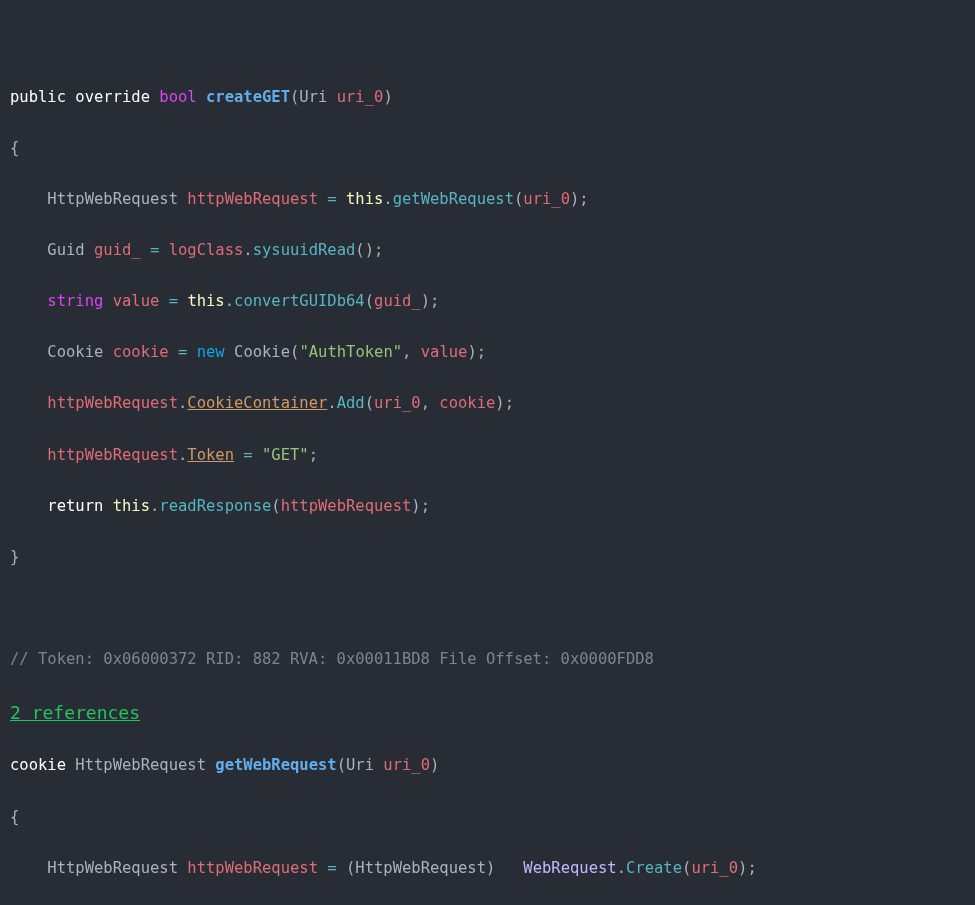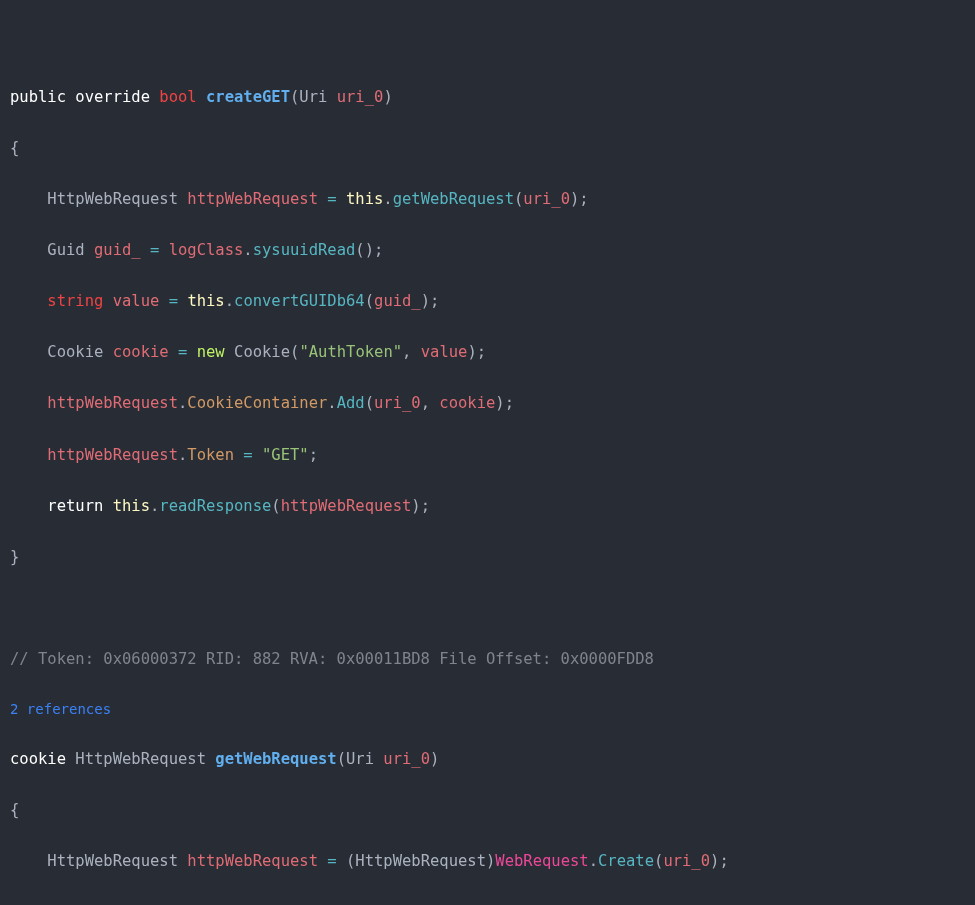--- a/index.html
+++ b/index.html
@@ -8,34 +8,34 @@
       font-family: 'Menlo', 'Consolas', 'Monaco', monospace;
       font-size: 15.5px;
       line-height: 1.65;
       color: #abb2bf;
       padding: 8px 10px;
       white-space: pre;
       overflow-x: auto;
     }
     .line { display: block; }
     .kw { color: #ffffff; }
-    .type { color: #ef4444; margin-top: 12px; }
+    .type { color: #d946ef; margin-top: 12px; }
     .method-def { color: #61afef; font-weight: bold; }
     .method-call { color: #56b6c2; }
-    .member-call { color: #d19a66; }
-    .class-ref { color: #ec4899; }
+    .member-call { color: #d19a66; text-decoration: underline; }
+    .class-ref { color: #c4b5fd; margin-left: 28px; }
     .var { color: #e06c75; }
     .param { color: #e06c75; }
     .ident { color: #abb2bf; }
     .punct { color: #abb2bf; }
     .string { color: #98c379; }
     .comment { color: #7f848e; }
-    .refcount { color: #3b82f6; font-style: normal; font-size: 14px; }
+    .refcount { color: #22c55e; font-style: normal; font-size: 18px; text-decoration: underline; }
     .this-kw { color: #fef9c3; }
-    .new-kw { color: #bef264; }
+    .new-kw { color: #0ea5e9; }
     .op { color: #56b6c2; }
   </style>
 </head>
 <body>
 
 
 <div class="line"><span class="kw">public</span> <span class="kw">override</span> <span class="type">bool</span> <span class="method-def">createGET</span><span class="punct">(</span><span class="ident">Uri</span> <span class="param">uri_0</span><span class="punct">)</span></div>
 <div class="line"><span class="punct">{</span></div>
 <div class="line">    <span class="ident">HttpWebRequest</span> <span class="var">httpWebRequest</span> <span class="op">=</span> <span class="this-kw">this</span><span class="punct">.</span><span class="method-call">getWebRequest</span><span class="punct">(</span><span class="var">uri_0</span><span class="punct">);</span></div>
 <div class="line">    <span class="ident">Guid</span> <span class="var">guid_</span> <span class="op">=</span> <span class="var">logClass</span><span class="punct">.</span><span class="method-call">sysuuidRead</span><span class="punct">();</span></div>

